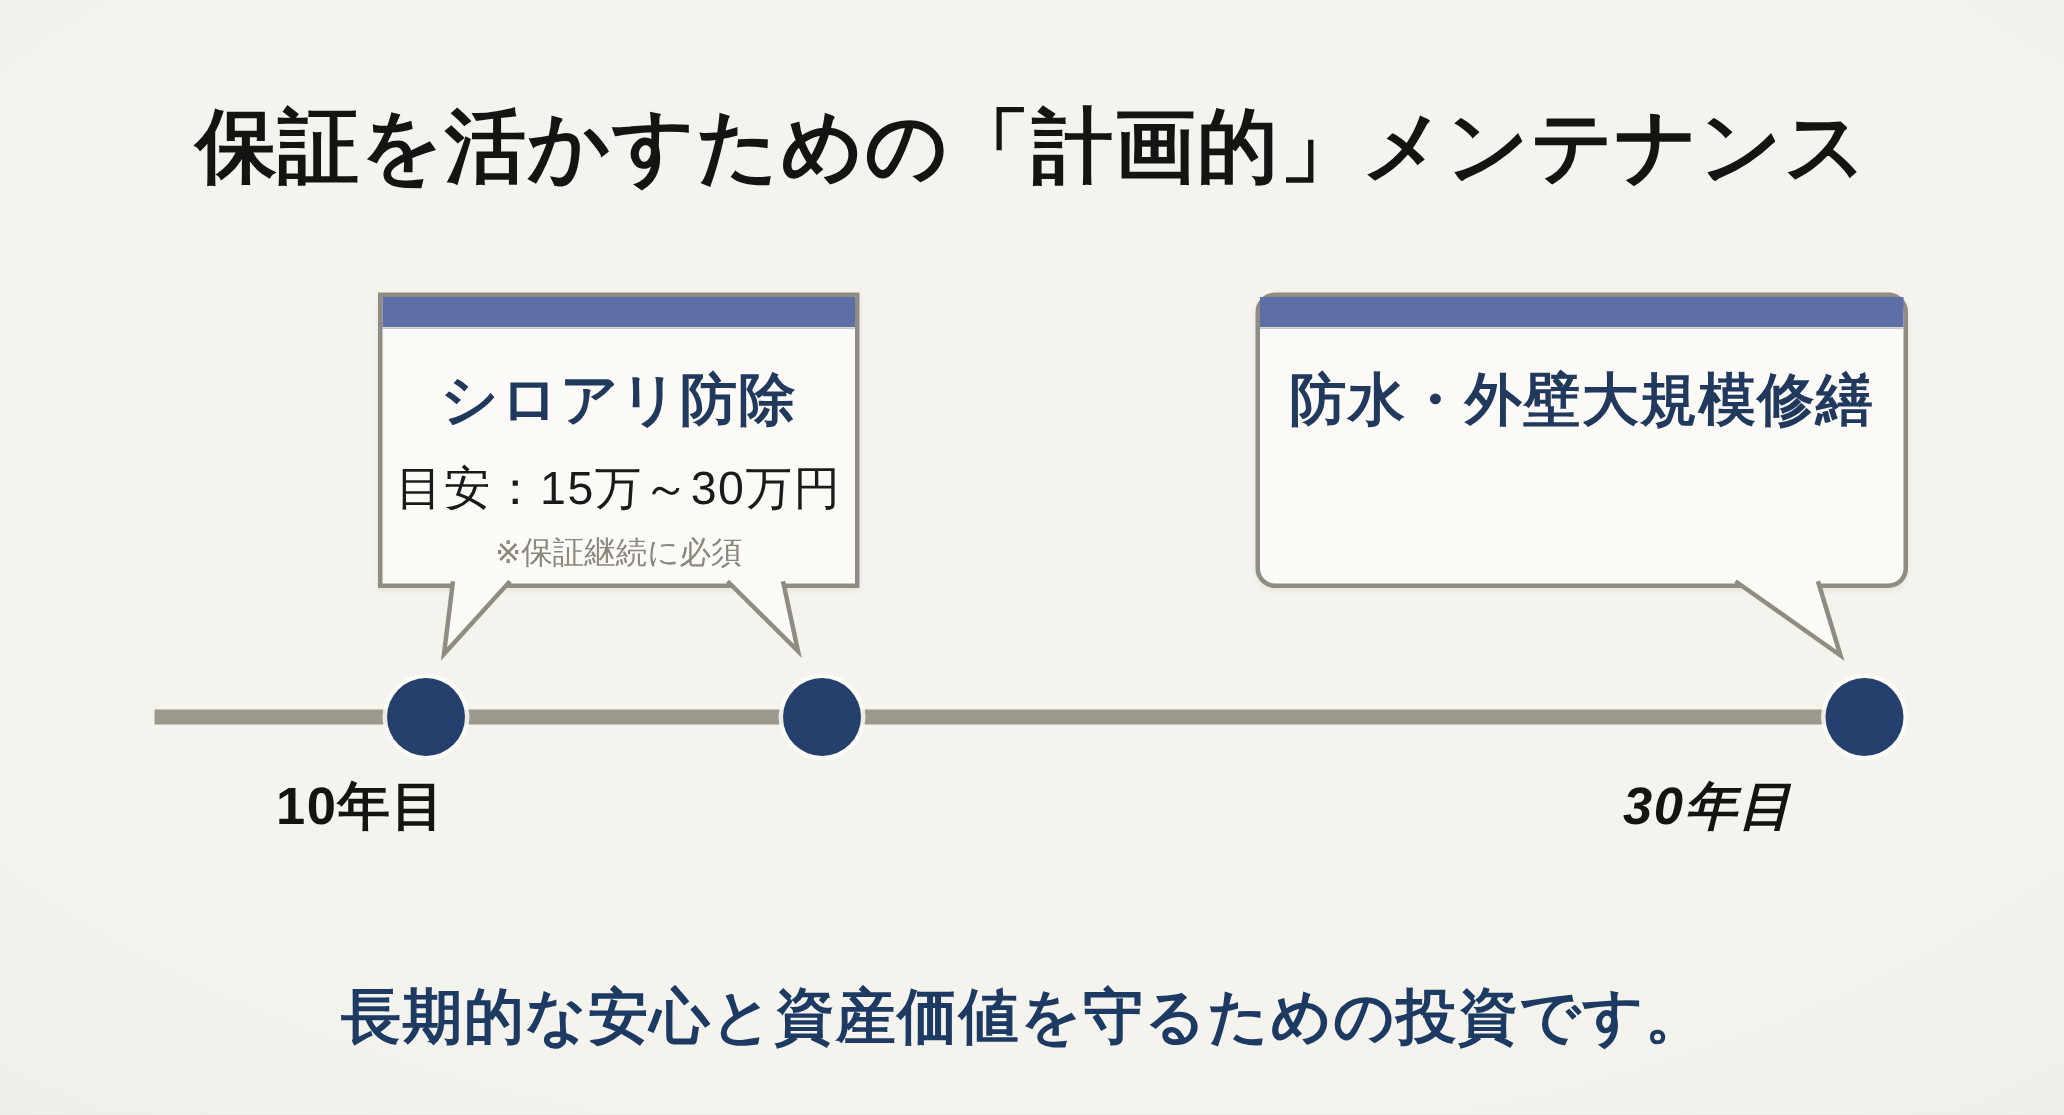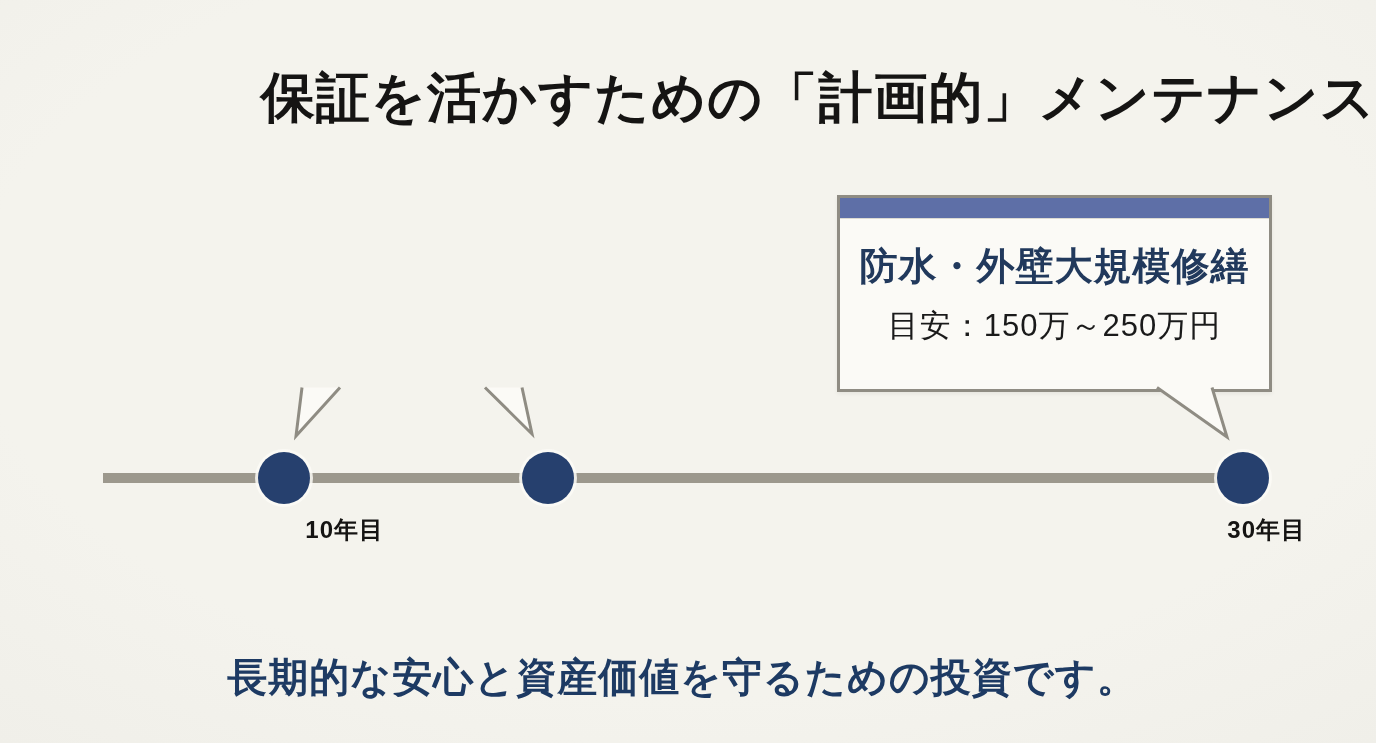--- a/index.html
+++ b/index.html
@@ -10,39 +10,39 @@
   .slide{
     position:relative;
     width:1376px;height:743px;
     margin:0 auto;
     overflow:hidden;
     background:radial-gradient(ellipse 115% 115% at 50% 42%, #f4f3ed 45%, #efeee8 72%, #e3e2db 100%);
   }
   .slide-title{
     position:absolute;
     left:0;right:0;top:62px;
-    text-align:right;
+    text-align:center;
     font-family:"Liberation Serif","DejaVu Serif",serif;
     font-size:54px;
     font-weight:700;
     letter-spacing:1px;
     color:#151413;
   }
   
   .callout{
     position:absolute;
     top:195px;
     box-sizing:border-box;
     background:#fbfaf6;
     border:3px solid #8f8c83;
     height:197px;
     box-shadow:0 2px 4px rgba(0,0,0,0.06);
   }
   .callout-termite{left:252px;width:321px;}
-  .callout-repair{left:837px;width:435px;}
+  .callout-repair{left:837px;width:435px;border-radius:13px;}
   .callout-strip{
     height:20px;
     background:#5e6fa7;
     border-bottom:1px solid #dcdad2;
   }
   .callout-heading{
     margin-top:22px;
     text-align:center;
     font-size:38px;
     font-weight:bold;
@@ -87,52 +87,57 @@
     box-shadow:0 0 0 3px rgba(251,250,246,0.85);
     z-index:2;
   }
   .dot-10{left:258px;}
   .dot-20{left:522px;}
   .dot-30{left:1217px;}
   .milestone-label{
     position:absolute;
     top:514px;
     width:200px;
-    text-align:right;
-    font-size:24px;
+    text-align:left;
+    font-size:35px;
     font-weight:bold;
     color:#151413;
     letter-spacing:1px;
   }
   .label-10{left:184px;}
   .label-20{left:448px;}
-  .label-30{left:1106px;}
+  .label-30{left:1082px;font-style:italic;}
   
   .footer-message{
     position:absolute;
     left:0;right:11px;top:650px;
     text-align:center;
     font-size:40px;
     font-weight:bold;
     color:#1d3a63;
     letter-spacing:1px;
   }
 </style>
 </head>
 <body>
 
 <div class="slide">
 
   <div class="slide-title">保証を活かすための「計画的」メンテナンス</div>
 
+  <div class="callout callout-termite">
+    <div class="callout-strip"></div>
+    <div class="callout-heading">シロアリ防除</div>
+    <div class="callout-estimate">目安：15万～30万円</div>
+    <div class="callout-note">※保証継続に必須</div>
+  </div>
 
   <div class="callout callout-repair">
     <div class="callout-strip"></div>
     <div class="callout-heading">防水・外壁大規模修繕</div>
-    <div class="callout-estimate">目安：150万～250万円</div>
   </div>
 
   <svg class="tails-svg" viewBox="0 0 1376 743" xmlns="http://www.w3.org/2000/svg">
     <path d="M 302,387.5 L 296,436 L 340,387.5" fill="#fbfaf6" stroke="#8f8c83" stroke-width="3" stroke-linejoin="miter"></path>
     <path d="M 485,387.5 L 532,434 L 522,387.5" fill="#fbfaf6" stroke="#8f8c83" stroke-width="3" stroke-linejoin="miter"></path>
     <path d="M 1157,387.5 L 1227,437 L 1212,387.5" fill="#fbfaf6" stroke="#8f8c83" stroke-width="3" stroke-linejoin="miter"></path>
   </svg>
 
   <div class="timeline-line"></div>
   <div class="timeline-dot dot-10"></div>

